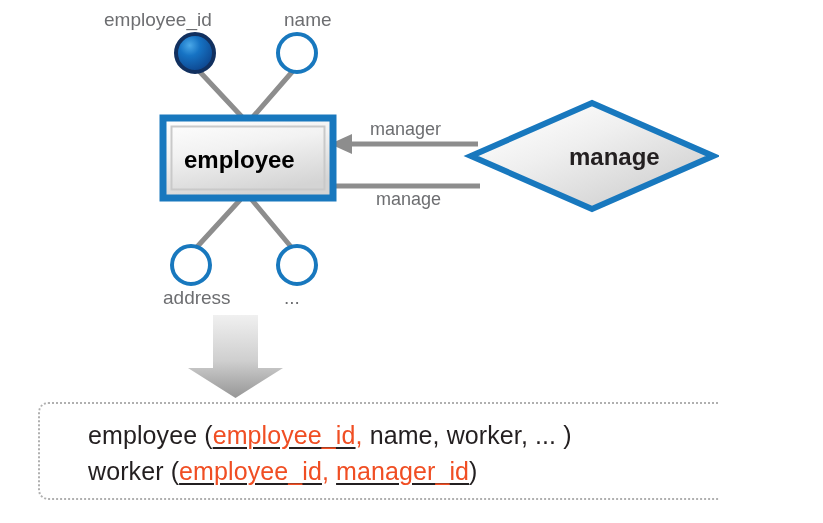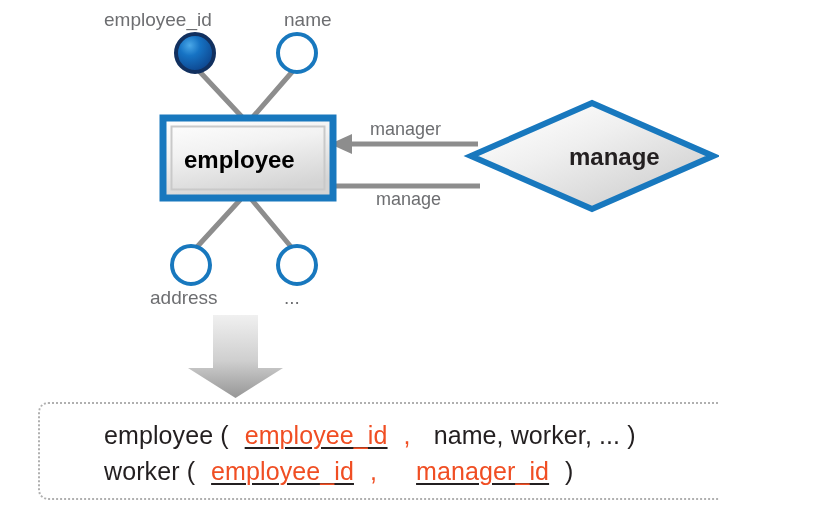--- a/index.html
+++ b/index.html
@@ -71,21 +71,21 @@
     position: absolute;
     left: 48px;
     font-family: "Liberation Sans", sans-serif;
     font-size: 25px;
     color: #231f20;
     white-space: pre;
     letter-spacing: 0.1px;
   }
   #schema-line-1 { top: 17px; }
   #schema-line-2 { top: 53px; }
-  .tok           { white-space: pre; margin-left: 16px; }
+  .tok           { white-space: pre; }
   .tok-key {
     color: #f04e23;
     text-decoration: underline;
     text-decoration-color: #231f20;
     text-underline-offset: 3px;
     text-decoration-thickness: 2px;
   }
   .tok-key-plain {
     color: #f04e23;
   }
@@ -150,21 +150,21 @@
       <circle cx="297" cy="265" r="19" fill="#ffffff" stroke="#1878be" stroke-width="4"></circle>
     </g>
 
     <g>
       <polygon points="213,315 258,315 258,368 283,368 235.5,398 188,368 213,368" fill="url(#gradBigArrow)"></polygon>
     </g>
   </svg>
 
   <span class="lbl lbl-attr" style="left:104px; top:10px;">employee_id</span>
   <span class="lbl lbl-attr" style="left:284px; top:10px;">name</span>
-  <span class="lbl lbl-attr" style="left:150px; top:288px;">address</span>
+  <span class="lbl lbl-attr" style="left:163px; top:288px;">address</span>
   <span class="lbl lbl-attr" style="left:284px; top:288px;">...</span>
 
   <span class="lbl lbl-role" style="left:370px; top:120px;">manager</span>
   <span class="lbl lbl-role" style="left:376px; top:190px;">manage</span>
 
   <span class="entity-text" style="left:184px; top:146px;">employee</span>
   <span class="rel-text" style="left:541px; top:143px;margin-left:28px;">manage</span>
 
   <div id="schema-panel">
     <div class="schema-line" id="schema-line-1"><span class="tok">employee (</span><span class="tok tok-key">employee_id</span><span class="tok tok-key-plain">,</span><span class="tok"> name, worker, ... )</span></div>

